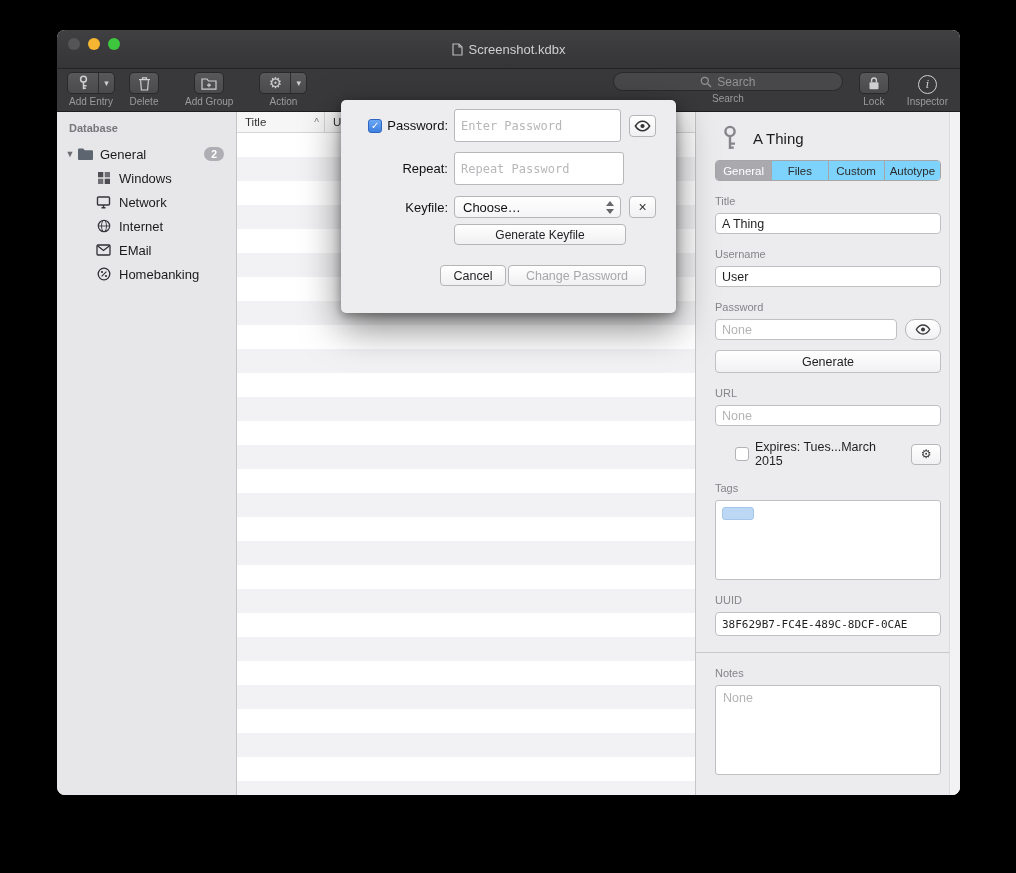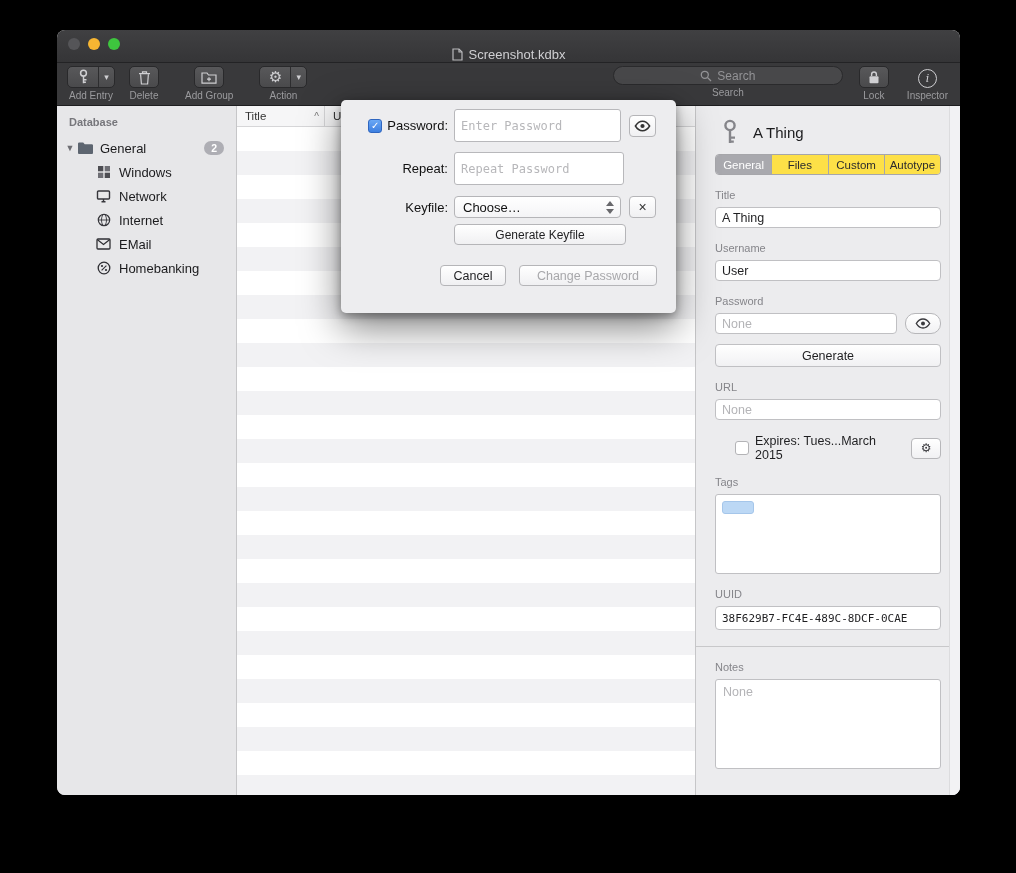--- a/index.html
+++ b/index.html
@@ -7,22 +7,22 @@
     width:1016px; height:873px; background:#000; position:relative; overflow:hidden;
     font-family:"Liberation Sans", sans-serif; -webkit-user-select:none;
   }
   .window {
     position:absolute; left:57px; top:30px; width:903px; height:765px;
     border-radius:8px; overflow:hidden; background:#ececee;
     box-shadow:0 25px 60px rgba(0,0,0,.65);
   }
   
   .titlebar {
-    height:33px; background:linear-gradient(#404042,#353537);
-    display:flex; align-items:flex-end; position:relative;
+    height:39px; background:linear-gradient(#404042,#353537);
+    display:flex; align-items:center; position:relative;
     border-bottom:1px solid #232325; box-sizing:border-box;
   }
   .traffic { position:absolute; left:11px; top:8px; display:flex; gap:8px; }
   .light { width:12px; height:12px; border-radius:50%; }
   .light.close { background:#555558; }
   .light.min   { background:#f7b632; }
   .light.zoom  { background:#3ec63e; }
   .wtitle { margin:0 auto; color:#cfcfd2; font-size:13px; display:flex; align-items:center; gap:6px; }
   
   .toolbar {
@@ -76,21 +76,21 @@
   .th-user { flex:1; padding-left:8px; }
   .rows { flex:1; background:repeating-linear-gradient(to bottom, #ffffff 0 24px, #f2f2f4 24px 48px); }
   
   .inspector { width:264px; background:#ececee; box-sizing:border-box; position:relative; }
   .insp-scroll { position:absolute; right:0; top:0; bottom:0; width:10px; background:#f2f2f4; border-left:1px solid #dcdcde; }
   .insp-body { padding:12px 19px 0 19px; }
   .insp-head { display:flex; align-items:center; height:28px; margin-bottom:6px; }
   .insp-head .bigkey { margin:0 14px 0 6px; display:flex; }
   .insp-title { font-size:15px; color:#1b1b1d; }
   .seg { display:flex; height:19px; border:1px solid #a6a6aa; border-radius:4px; overflow:hidden; font-size:11.5px; margin-top:8px; }
-  .seg-btn { flex:1; display:flex; align-items:center; justify-content:center; background:#fde047; color:#2b2b2d; border-right:1px solid #a6a6aa; cursor:default; }
+  .seg-btn { flex:1; display:flex; align-items:center; justify-content:center; background:#7dd3fc; color:#2b2b2d; border-right:1px solid #a6a6aa; cursor:default; }
   .seg-btn:last-child { border-right:none; }
   .seg-btn.sel { background:#a9a9ae; color:#fff; }
   .insp-label { font-size:11px; color:#85858a; margin:14px 0 6px; }
   .field {
     width:100%; height:21px; box-sizing:border-box; border:1px solid #c0c0c3; border-radius:4px;
     background:#fff; font-size:12.5px; padding:0 6px; color:#1f1f21; font-family:"Liberation Sans", sans-serif; outline:none;
   }
   .field::placeholder { color:#b4b4b7; }
   .pw-row { display:flex; align-items:center; gap:8px; }
   .pw-row .field { flex:1; }
@@ -135,21 +135,21 @@
   .popup { margin-left:6px; width:175px; height:22px; box-sizing:border-box; border:1px solid #b5b5b8; border-radius:4px;
     background:linear-gradient(#fff,#f4f4f6); display:flex; align-items:center; padding:0 4px 0 8px;
     font-size:13px; color:#111; }
   .stepper { margin-left:auto; display:flex; flex-direction:column; gap:3px; padding-right:2px; }
   .stepper i { display:block; width:0; height:0; border-left:4px solid transparent; border-right:4px solid transparent; }
   .stepper .up { border-bottom:5px solid #68686c; }
   .stepper .dn { border-top:5px solid #68686c; }
   .gen-key { margin:6px 0 0 113px; width:170px; height:19px; border:1px solid #b5b5b8; border-radius:4px;
     background:linear-gradient(#fff,#f0f0f2); font-size:12px; color:#1f1f21;
     display:flex; align-items:center; justify-content:center; }
-  .sheet-btns { display:flex; margin:20px 0 0 99px; gap:13px; }
+  .sheet-btns { display:flex; margin:20px 0 0 99px; gap:2px; }
   .dlg-btn { height:21px; border:1px solid #b5b5b8; border-radius:4px; background:linear-gradient(#fff,#f0f0f2);
     font-size:12.5px; display:flex; align-items:center; justify-content:center; box-sizing:border-box; }
   .dlg-cancel { width:66px; color:#1f1f21; }
   .dlg-change { width:138px; color:#a8a8ab; }
   svg { display:block; }
 </style>
 </head>
 <body>
 
 <div class="window">

